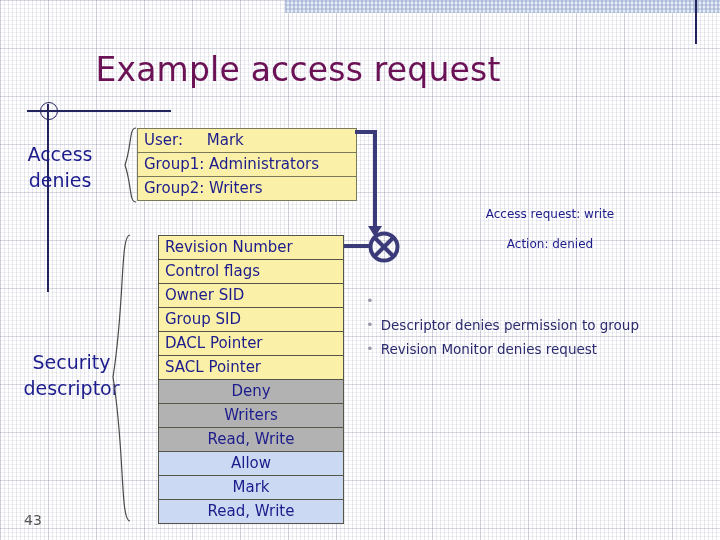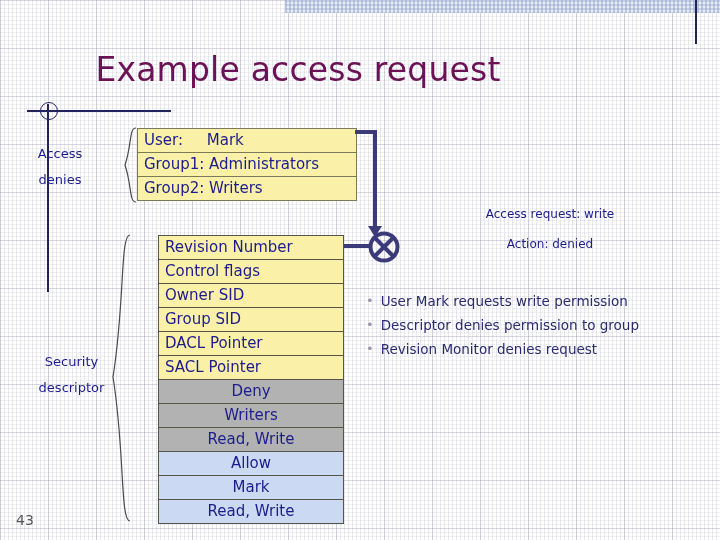--- a/index.html
+++ b/index.html
@@ -55,21 +55,21 @@
   
   #deco-line{position:absolute;left:27px;top:110px;width:144px;height:2px;background:#23235e;}
   #deco-circle{
     position:absolute;left:40px;top:102px;width:16px;height:16px;
     border:1.6px solid #23235e;border-radius:50%;background:transparent;
   }
   #deco-vline{position:absolute;left:47px;top:104px;width:1.6px;height:188px;background:#23235e;}
 
   
   .side-label{
-    position:absolute;color:#1c1c8c;font-size:13px;text-align:center;line-height:26px;
+    position:absolute;color:#1c1c8c;font-size:19px;text-align:center;line-height:26px;
   }
   #label-access-token{left:0px;top:141px;width:120px;}
   #label-security-descriptor{left:0px;top:349px;width:143px;}
 
   
   .brace{position:absolute;color:#3a3a3a;}
   #brace-token{left:122px;top:126px;}
   #brace-descriptor{left:108px;top:232px;}
 
   
@@ -124,21 +124,21 @@
   
   #bullets{position:absolute;left:366px;top:289px;width:340px;}
   #bullets .bullet{
     display:flex;align-items:flex-start;gap:7px;
     color:#2b2b6e;font-size:13.5px;line-height:24px;white-space:nowrap;
   }
   #bullets .dot{color:#9a9aa8;font-size:13px;line-height:24px;}
 
   
   #page-number{
-    position:absolute;left:16px;top:512px;color:#555555;font-size:14px;
+    position:absolute;left:24px;top:512px;color:#555555;font-size:14px;
   }
 </style>
 </head>
 <body>
 
 <div id="slide">
 
   <div id="top-band"></div>
   <div id="right-rule"></div>
 
@@ -201,21 +201,20 @@
     </div>
 
   <div id="result-block">
     <div>Access request: write</div>
     <div>Action: denied</div>
   </div>
 
   <div id="bullets">
       <div class="bullet">
         <span class="dot">•</span>
-        <span>User Mark requests write permission</span>
       </div>
       <div class="bullet">
         <span class="dot">•</span>
         <span>Descriptor denies permission to group</span>
       </div>
       <div class="bullet">
         <span class="dot">•</span>
         <span>Revision Monitor denies request</span>
       </div>
     </div>

